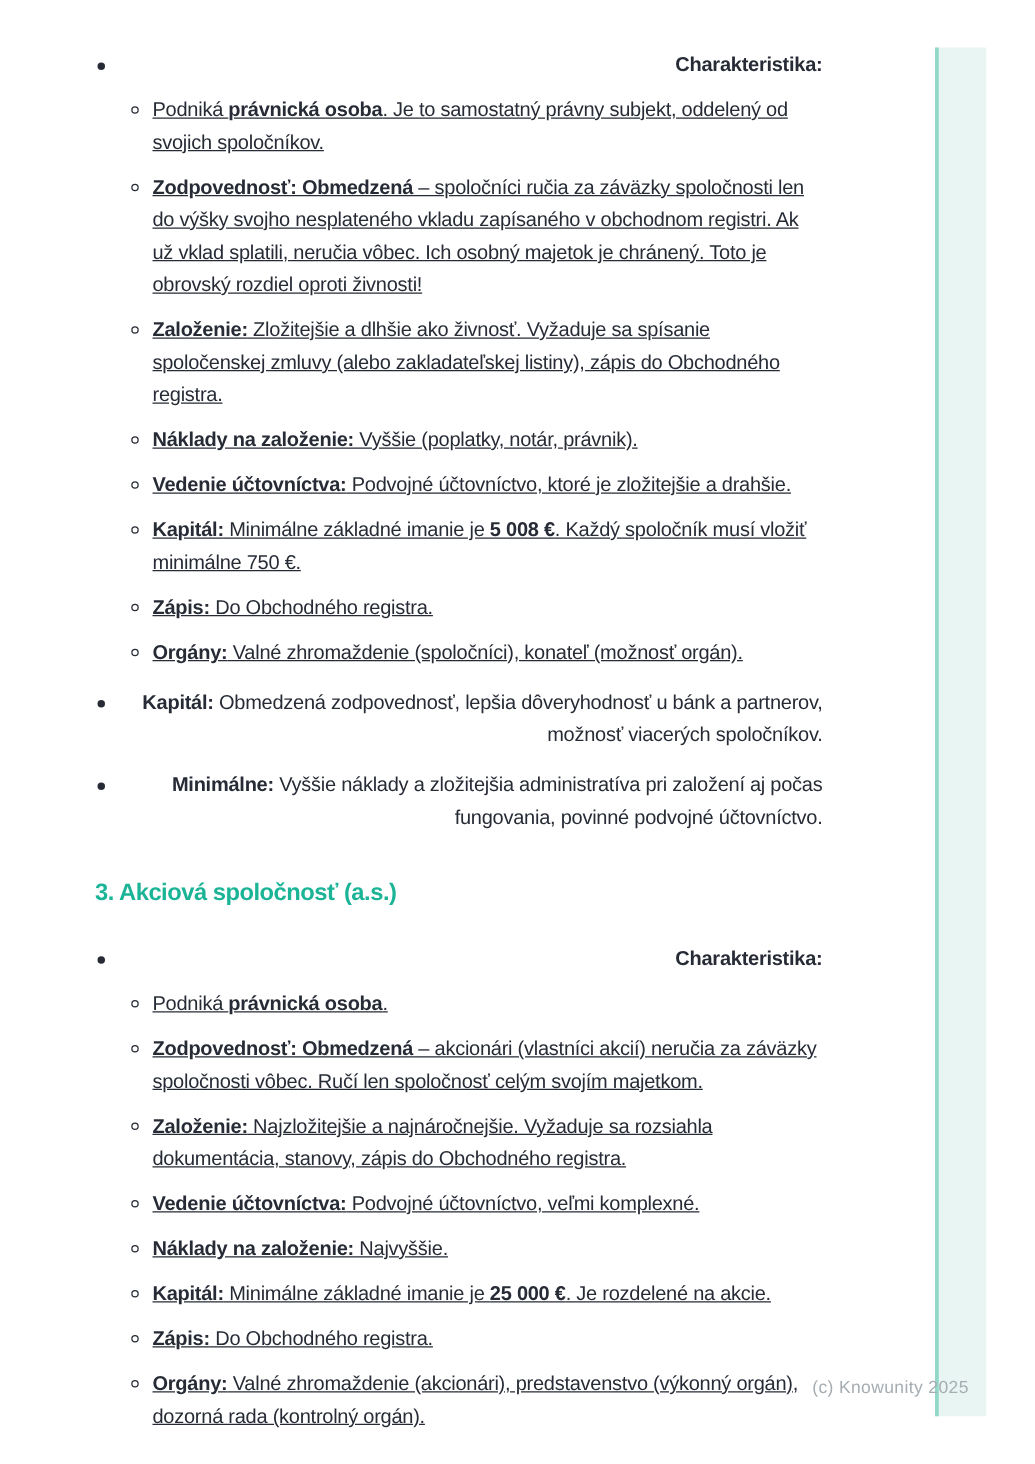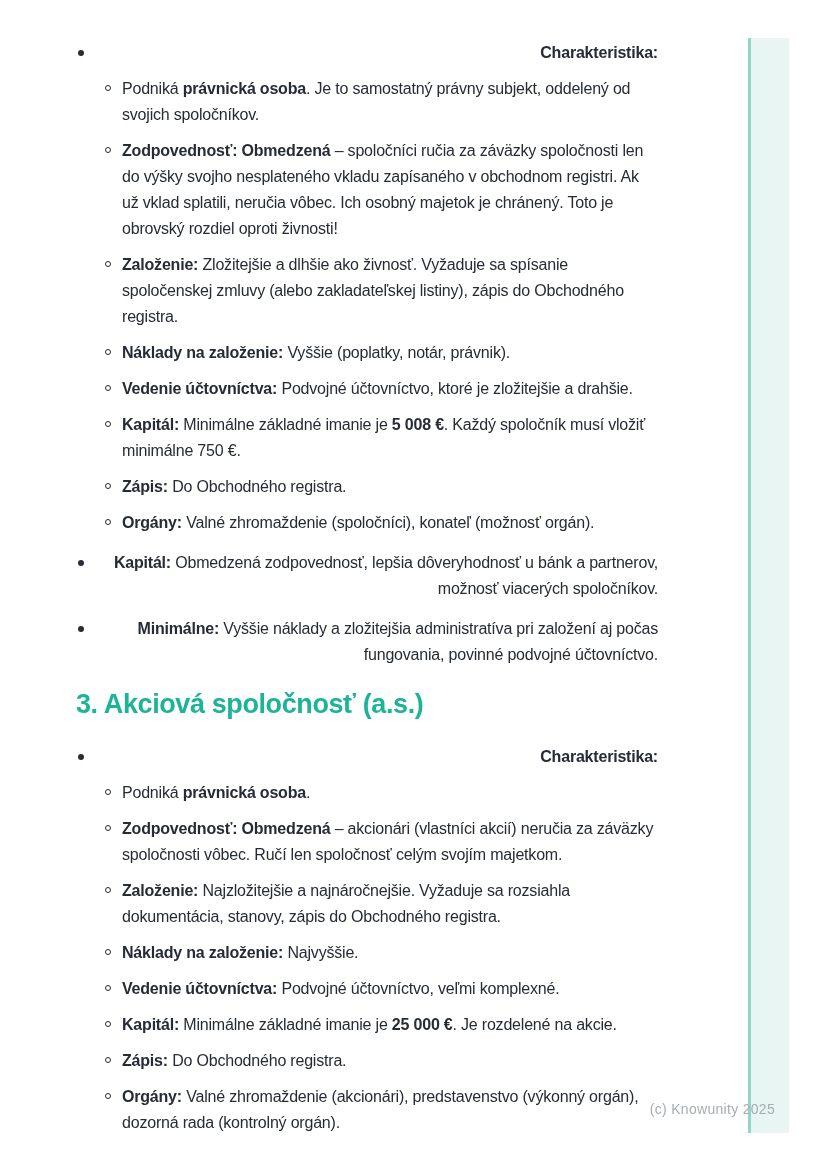--- a/index.html
+++ b/index.html
@@ -27,21 +27,21 @@
     width: 580px;
     color: var(--body-text);
     font-size: 16px;
     line-height: 26px;
     letter-spacing: -0.2px;
   }
 
   .list { margin: 0; padding: 0; }
   .item { position: relative; margin: 0 0 10px 0; }
   .item.l1 { padding-left: 17px; }
-  .item.l2 { margin-left: 27px; padding-left: 17px; }
+  .item.l2 { margin-left: 27px; padding-left: 17px; text-decoration: underline; }
   .list .item.l1 { margin-top: 14px; text-align: right; }
   .list .item.l1:first-child { margin-top: 0; }
 
   .bullet {
     position: absolute; left: 0;
     display: block;
   }
   .item.l1 > .bullet {
     top: 10px; width: 6px; height: 6px;
     border-radius: 50%;
@@ -50,25 +50,25 @@
   .item.l2 > .bullet {
     top: 9px; width: 6px; height: 6px;
     border-radius: 50%;
     border: 1.4px solid var(--body-text);
     background: transparent;
   }
   .text strong { font-weight: 700; }
 
   .heading {
     color: var(--accent);
-    font-size: 27px;
+    font-size: 19px;
     line-height: 32px;
     font-weight: 700;
     letter-spacing: -0.4px;
-    margin: 20px 0 24px -2px;
+    margin: 31px 0 24px -2px;
   }
 
   .edge-bar {
     position: absolute;
     left: 748px; top: 38px;
     width: 41px; height: 1095px;
     background: var(--bar-fill);
     z-index: 1;
   }
   .edge-bar-line {
@@ -105,22 +105,22 @@
         <div class="item l2"><span class="bullet"></span><span class="text"><strong>Orgány:</strong><span> Valné zhromaždenie (spoločníci), konateľ (možnosť orgán).</span></span></div>
         <div class="item l1"><span class="bullet"></span><span class="text"><strong>Kapitál:</strong><span> Obmedzená zodpovednosť, lepšia dôveryhodnosť u bánk a partnerov, možnosť viacerých spoločníkov.</span></span></div>
         <div class="item l1"><span class="bullet"></span><span class="text"><strong>Minimálne:</strong><span> Vyššie náklady a zložitejšia administratíva pri založení aj počas fungovania, povinné podvojné účtovníctvo.</span></span></div>
       </div>
       <h2 class="heading">3. Akciová spoločnosť (a.s.)</h2>
       <div class="list">
         <div class="item l1"><span class="bullet"></span><span class="text"><strong>Charakteristika:</strong></span></div>
         <div class="item l2"><span class="bullet"></span><span class="text"><span>Podniká </span><strong>právnická osoba</strong><span>.</span></span></div>
         <div class="item l2"><span class="bullet"></span><span class="text"><strong>Zodpovednosť: Obmedzená</strong><span> – akcionári (vlastníci akcií) neručia za záväzky spoločnosti vôbec. Ručí len spoločnosť celým svojím majetkom.</span></span></div>
         <div class="item l2"><span class="bullet"></span><span class="text"><strong>Založenie:</strong><span> Najzložitejšie a najnáročnejšie. Vyžaduje sa rozsiahla dokumentácia, stanovy, zápis do Obchodného registra.</span></span></div>
+        <div class="item l2"><span class="bullet"></span><span class="text"><strong>Vedenie účtovníctva:</strong><span> Podvojné účtovníctvo, veľmi komplexné.</span></span></div>
         <div class="item l2"><span class="bullet"></span><span class="text"><strong>Náklady na založenie:</strong><span> Najvyššie.</span></span></div>
-        <div class="item l2"><span class="bullet"></span><span class="text"><strong>Vedenie účtovníctva:</strong><span> Podvojné účtovníctvo, veľmi komplexné.</span></span></div>
         <div class="item l2"><span class="bullet"></span><span class="text"><strong>Kapitál:</strong><span> Minimálne základné imanie je </span><strong>25 000 €</strong><span>. Je rozdelené na akcie.</span></span></div>
         <div class="item l2"><span class="bullet"></span><span class="text"><strong>Zápis:</strong><span> Do Obchodného registra.</span></span></div>
         <div class="item l2"><span class="bullet"></span><span class="text"><strong>Orgány:</strong><span> Valné zhromaždenie (akcionári), predstavenstvo (výkonný orgán), dozorná rada (kontrolný orgán).</span></span></div>
       </div>
     </div>
   <div class="edge-bar">
     <div class="edge-bar-line"></div>
   </div>
   <div class="watermark">(c) Knowunity 2025</div>
 </div>

